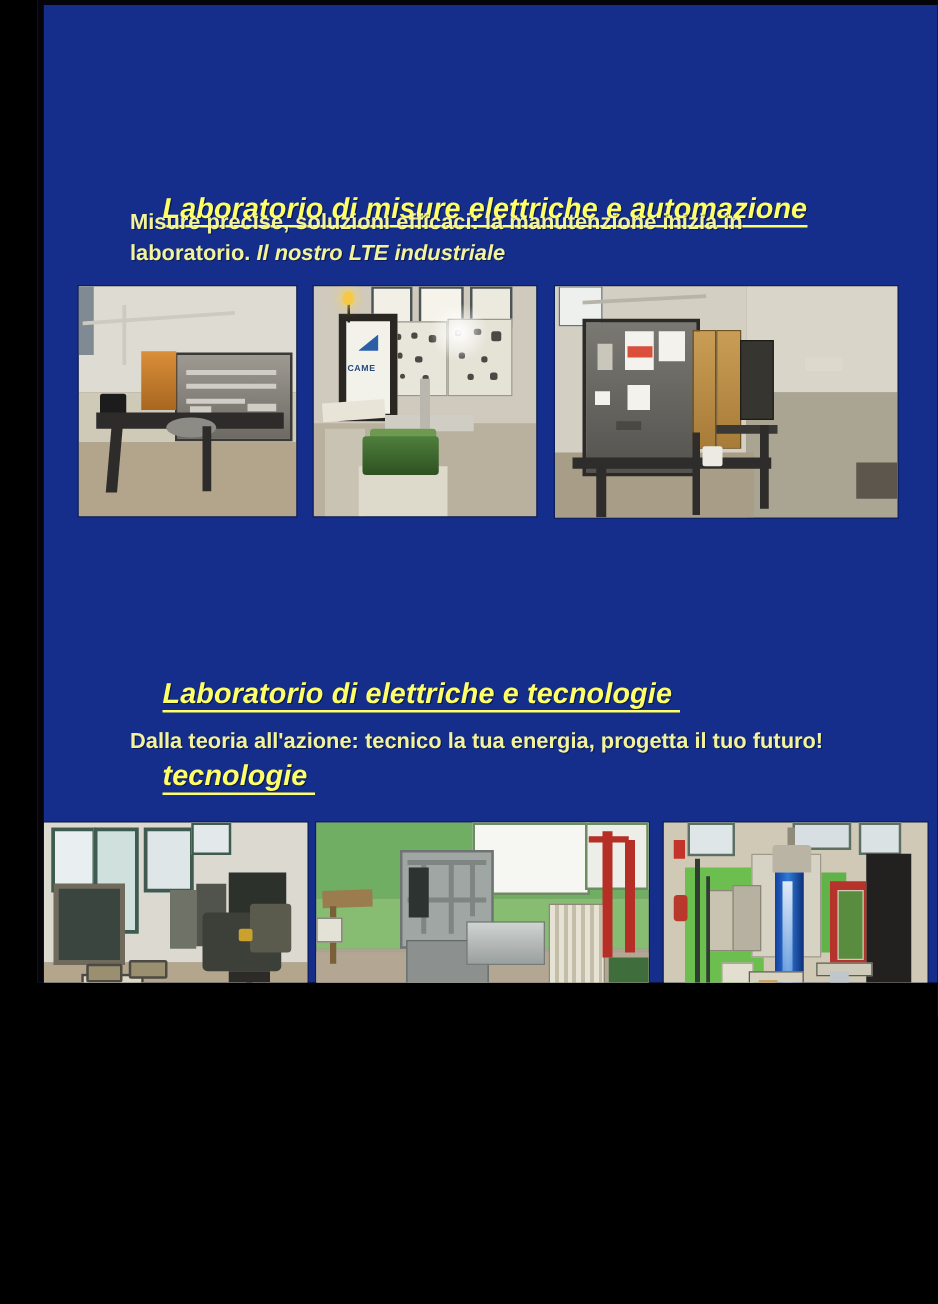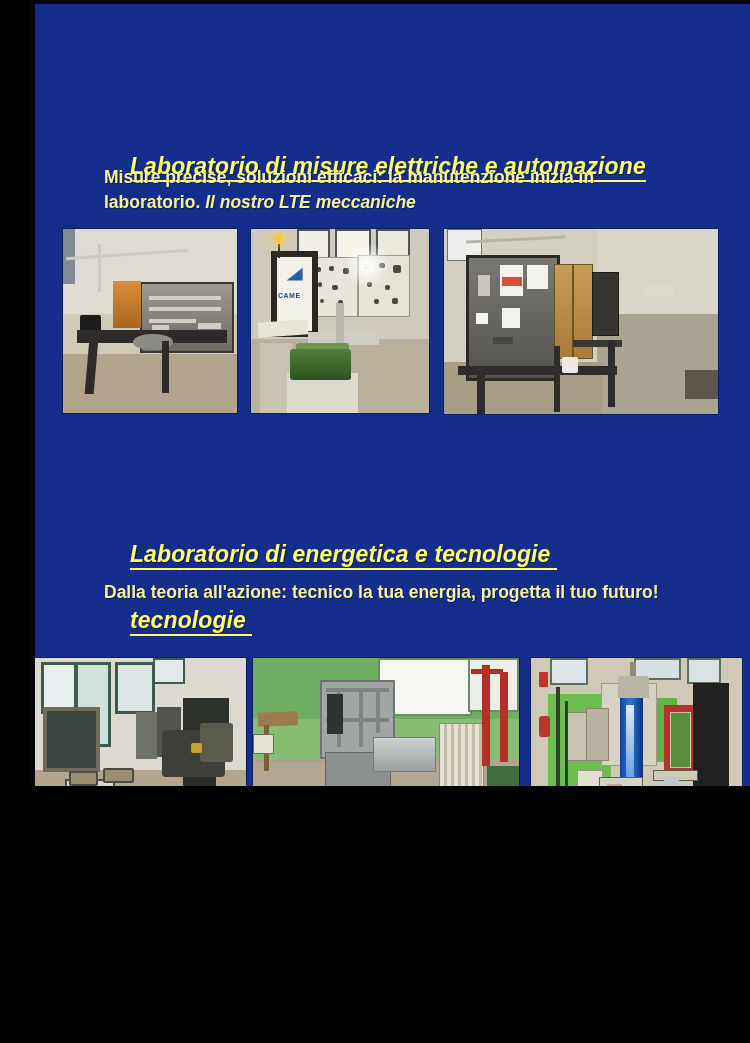--- a/index.html
+++ b/index.html
@@ -218,21 +218,21 @@
 
   <div class="edge edge-left"></div>
   <div class="edge edge-top"></div>
   <div class="edge edge-right"></div>
 
   <div class="heading" style="left:74px; top:117px; width:600px;">
     <span class="ul">Laboratorio di misure elettriche e automazione</span>
   </div>
 
   <div class="body-text" style="left:74px; top:165px; width:590px;">
-    <span>Misure precise, soluzioni efficaci: la manutenzione inizia in laboratorio. </span><em>Il nostro LTE meccaniche</em>
+    <span>Misure precise, soluzioni efficaci: la manutenzione inizia in laboratorio. </span><em>Il nostro LTE industriale</em>
   </div>
 
   <div class="photo" style="left:33px; top:229px; width:174px; height:184px;">
     <div class="lay p1-wall"></div>
     <div class="lay p1-wall2"></div>
     <div class="lay p1-floor"></div>
     <div class="lay p1-win"></div>
     <div class="lay p1-pipe"></div>
     <div class="lay p1-pipe2"></div>
     <div class="lay p1-panel">
@@ -312,21 +312,21 @@
     <div class="lay p3-bench"></div>
     <div class="lay p3-bleg1"></div>
     <div class="lay p3-bleg2"></div>
     <div class="lay p3-bleg3"></div>
     <div class="lay p3-white"></div>
     <div class="lay p3-vent"></div>
     <div class="lay p3-deskR"></div>
   </div>
 
   <div class="heading" style="left:74px; top:505px; width:620px;">
-    <span class="ul">Laboratorio di energetica e tecnologie </span><br>
+    <span class="ul">Laboratorio di elettriche e tecnologie </span><br>
     <span class="ul">tecnologie </span>
   </div>
 
   <div class="body-text" style="left:74px; top:580px; width:590px;">Dalla teoria all'azione: tecnico la tua energia, progetta il tuo futuro!</div>
 
   <div class="photo" style="left:5px; top:658px; width:211px; height:180px;">
     <div class="lay q1-wall"></div>
     <div class="lay q1-floor"></div>
     <div class="lay q1-greenf"></div>
     <div class="lay q1-winA"></div>

